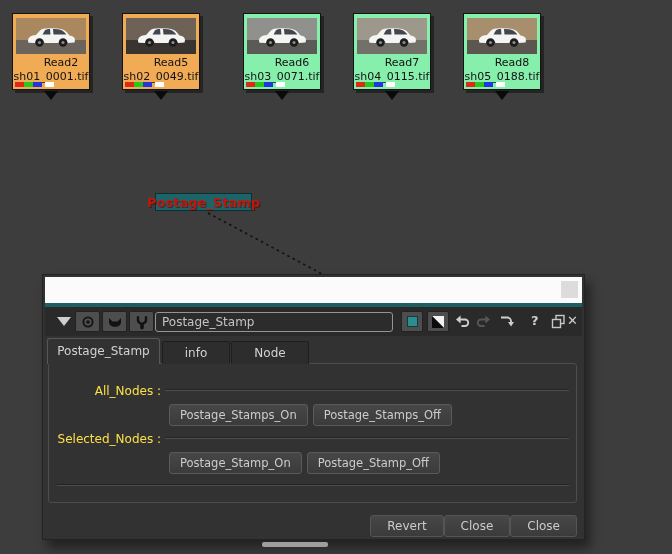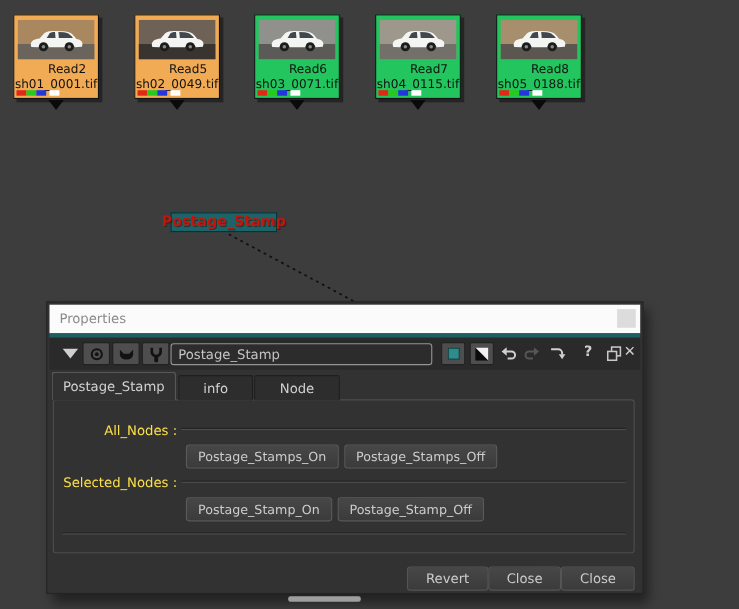--- a/index.html
+++ b/index.html
@@ -3,21 +3,21 @@
 <meta charset="utf-8">
 <style>
   html,body{margin:0;padding:0;background:#3d3d3d;}
   *{box-sizing:border-box;font-family:"DejaVu Sans","Liberation Sans",sans-serif;}
   #canvas{position:relative;width:672px;height:554px;background:#3d3d3d;overflow:hidden;}
 
   
   .read-node{position:absolute;top:13px;width:78px;height:77px;border:1px solid #141414;
     box-shadow:3px 3px 0 rgba(12,12,12,.5);z-index:2;}
   .read-node.selected{background:#f2ab55;}
-  .read-node.unselected{background:#22c55e;}
+  .read-node.unselected{background:#86efac;margin-left:12px;}
   .thumb{position:absolute;top:4px;left:3px;width:70px;height:36px;display:block;}
   .node-name{position:absolute;top:42px;left:0;width:100%;text-align:center;
     font-size:11px;color:#121212;white-space:nowrap;padding-left:20px;}
   .node-file{position:absolute;top:56px;left:50%;transform:translateX(-50%);
     font-size:11px;color:#121212;white-space:nowrap;}
   .channels{position:absolute;left:2px;bottom:2px;display:flex;height:5px;}
   .chan{width:9px;height:5px;display:block;}
   .chan.alpha{margin-left:3px;}
   .out-arrow{position:absolute;left:50%;bottom:-11px;margin-left:-7px;width:0;height:0;
     border-left:7px solid transparent;border-right:7px solid transparent;border-top:9px solid #0a0a0a;}
@@ -198,21 +198,20 @@
     <div class="out-arrow"></div>
   </div>
 
   <div class="postage-node">
     <span class="postage-label">Postage_Stamp</span>
   </div>
 
   <div class="panel">
 
     <div class="titlebar">
-      <span class="titlebar-text">Properties</span>
       <span class="titlebar-btn"></span>
     </div>
     <div class="teal-bar"></div>
 
     <div class="toolbar">
       <div class="tb-item tri-down" style="left:12px"></div>
 
       <div class="tb-item tb-btn" style="left:30px">
         <svg width="16" height="16" viewBox="0 0 16 16">
           <circle cx="8" cy="8" r="4.6" fill="none" stroke="#121212" stroke-width="1.8"></circle>

